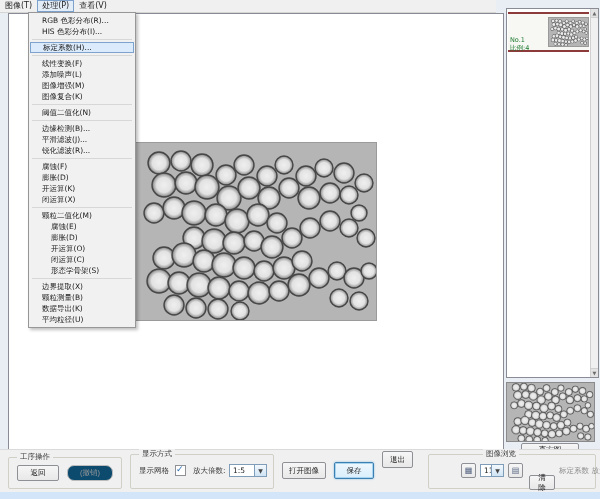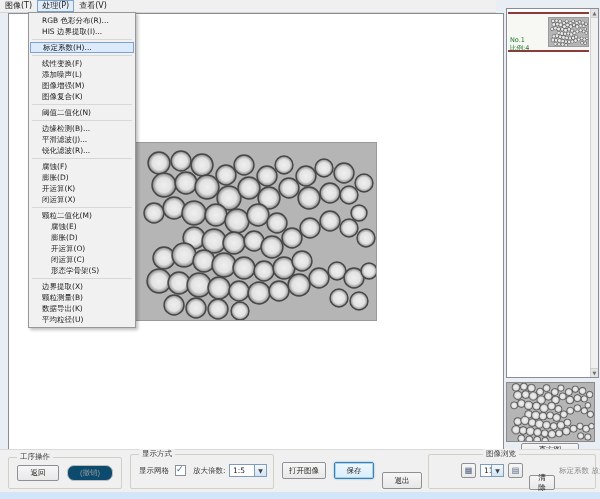--- a/index.html
+++ b/index.html
@@ -147,21 +147,21 @@
           <circle cx="84" cy="166" r="10" fill="url(#pg0)" stroke="#474747" stroke-width="1.4"></circle>
           <circle cx="106" cy="168" r="9" fill="url(#pg0)" stroke="#474747" stroke-width="1.4"></circle>
           <circle cx="205" cy="155" r="9" fill="url(#pg0)" stroke="#474747" stroke-width="1.4"></circle>
           <circle cx="225" cy="158" r="9" fill="url(#pg0)" stroke="#474747" stroke-width="1.4"></circle>
         </svg>
     </div>
   </div>
 
   <div class="dropdown" id="dropdown">
       <div class="ditem">RGB 色彩分布(R)...</div>
-      <div class="ditem">HIS 边界提取(I)...</div>
+      <div class="ditem">HIS 色彩分布(I)...</div>
       <div class="dsep"></div>
       <div class="ditem hl">标定系数(H)...</div>
       <div class="dsep"></div>
       <div class="ditem">线性变换(F)</div>
       <div class="ditem">添加噪声(L)</div>
       <div class="ditem">图像增强(M)</div>
       <div class="ditem">图像复合(K)</div>
       <div class="dsep"></div>
       <div class="ditem">阈值二值化(N)</div>
       <div class="dsep"></div>
@@ -382,21 +382,21 @@
       <span class="chk" style="position:absolute;left:44px;top:10px;"></span>
       <span class="minilabel" style="position:absolute;left:62px;top:11px;color:#3c3c3c;">放大倍数:</span>
       <span class="combo" style="position:absolute;left:98px;top:9px;width:38px;">
         <span>1:5</span>
         <span class="carr">▼</span>
       </span>
     </div>
 
     <button class="btn" style="position:absolute;left:282px;top:12px;width:44px;height:17px;">打开图像</button>
     <button class="btn focusblue" style="position:absolute;left:334px;top:12px;width:40px;height:17px;">保存</button>
-    <button class="btn" style="position:absolute;left:382px;top:22px;width:40px;height:17px;">退出</button>
+    <button class="btn" style="position:absolute;left:382px;top:1px;width:31px;height:17px;">退出</button>
 
     <div class="groupbox" style="left:428px;top:4px;width:166px;height:33px;">
       <span class="glabel" style="left:54px;">图像浏览</span>
       <button class="btn dark" style="position:absolute;left:5px;top:15px;width:24px;height:15px;margin-top:29px;">原图</button>
       <button class="btn" style="position:absolute;left:32px;top:8px;width:15px;height:15px;">
           <span class="icon-glyph">▦</span>
         </button>
       <span class="combo" style="position:absolute;left:51px;top:9px;width:24px;">
         <span>11</span>
         <span class="carr">▼</span>

